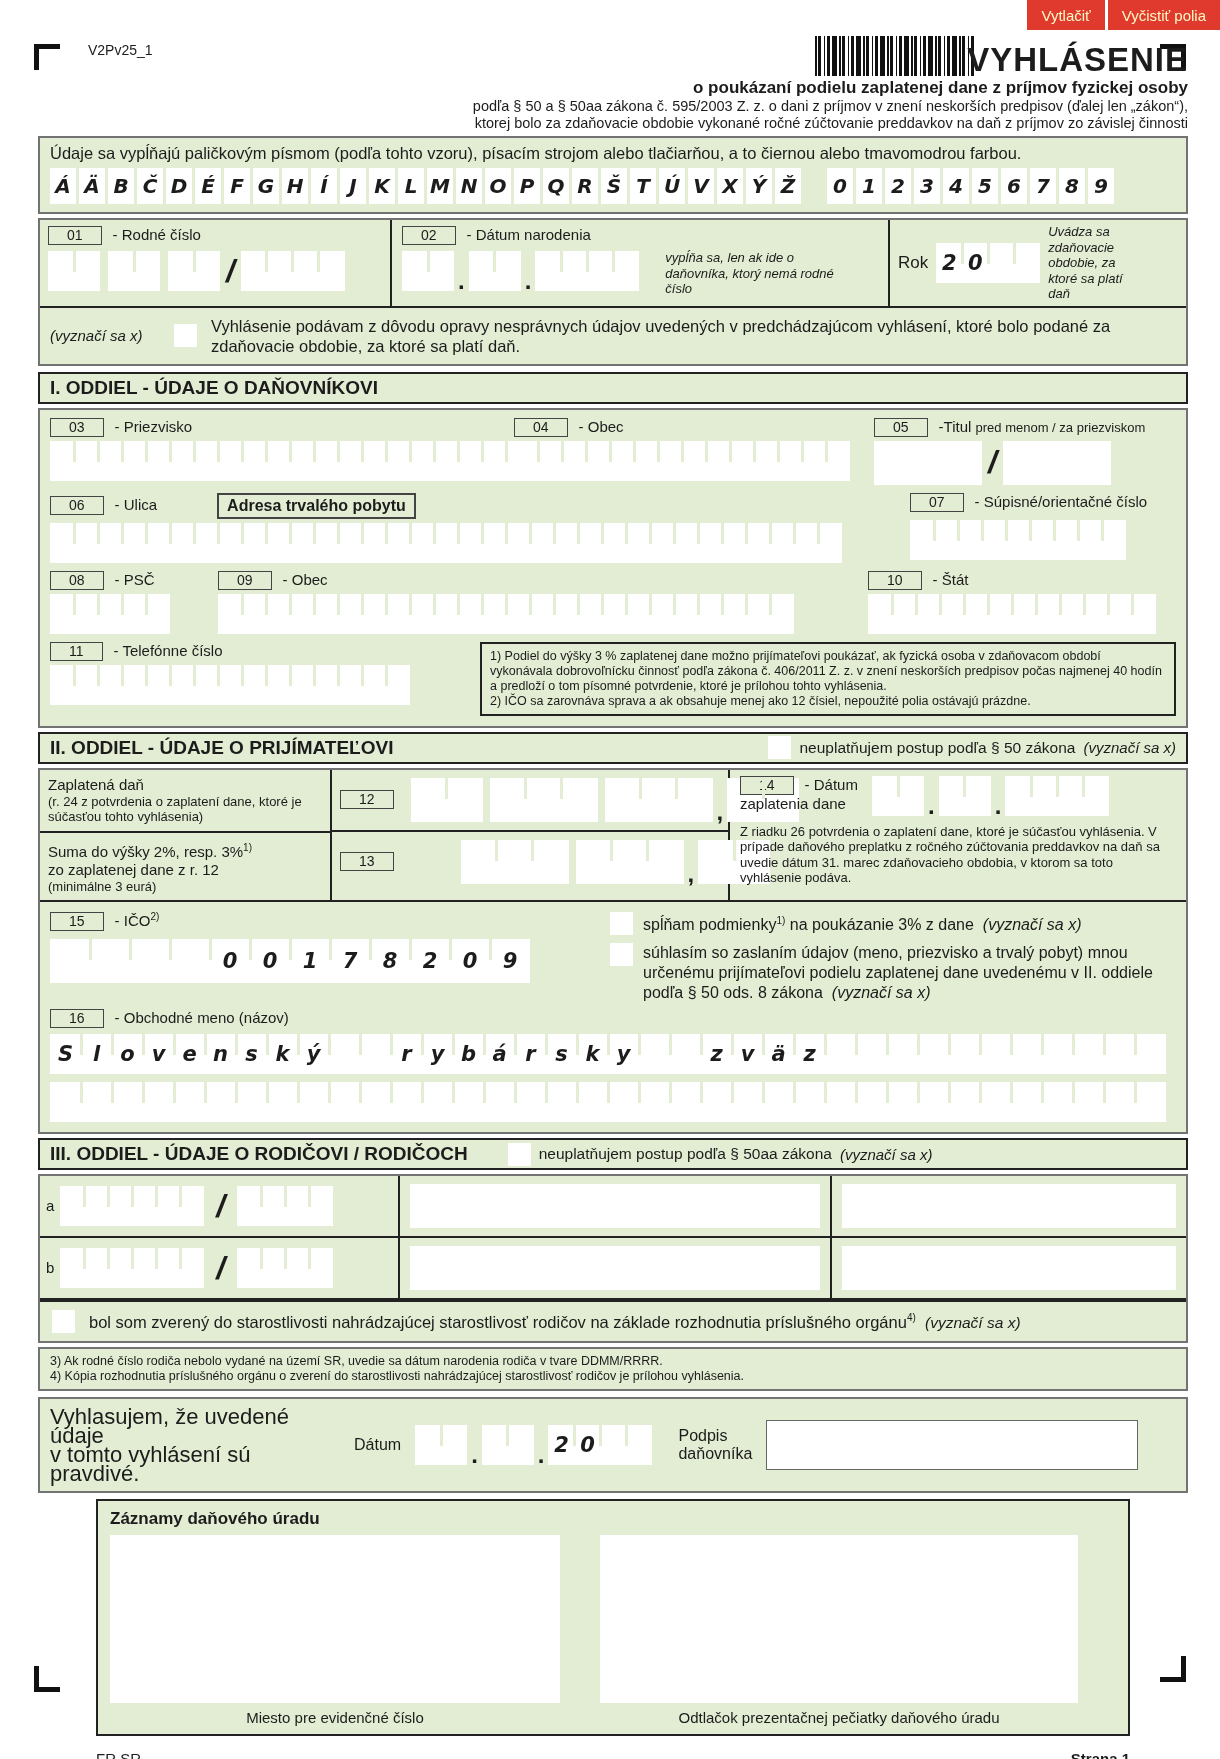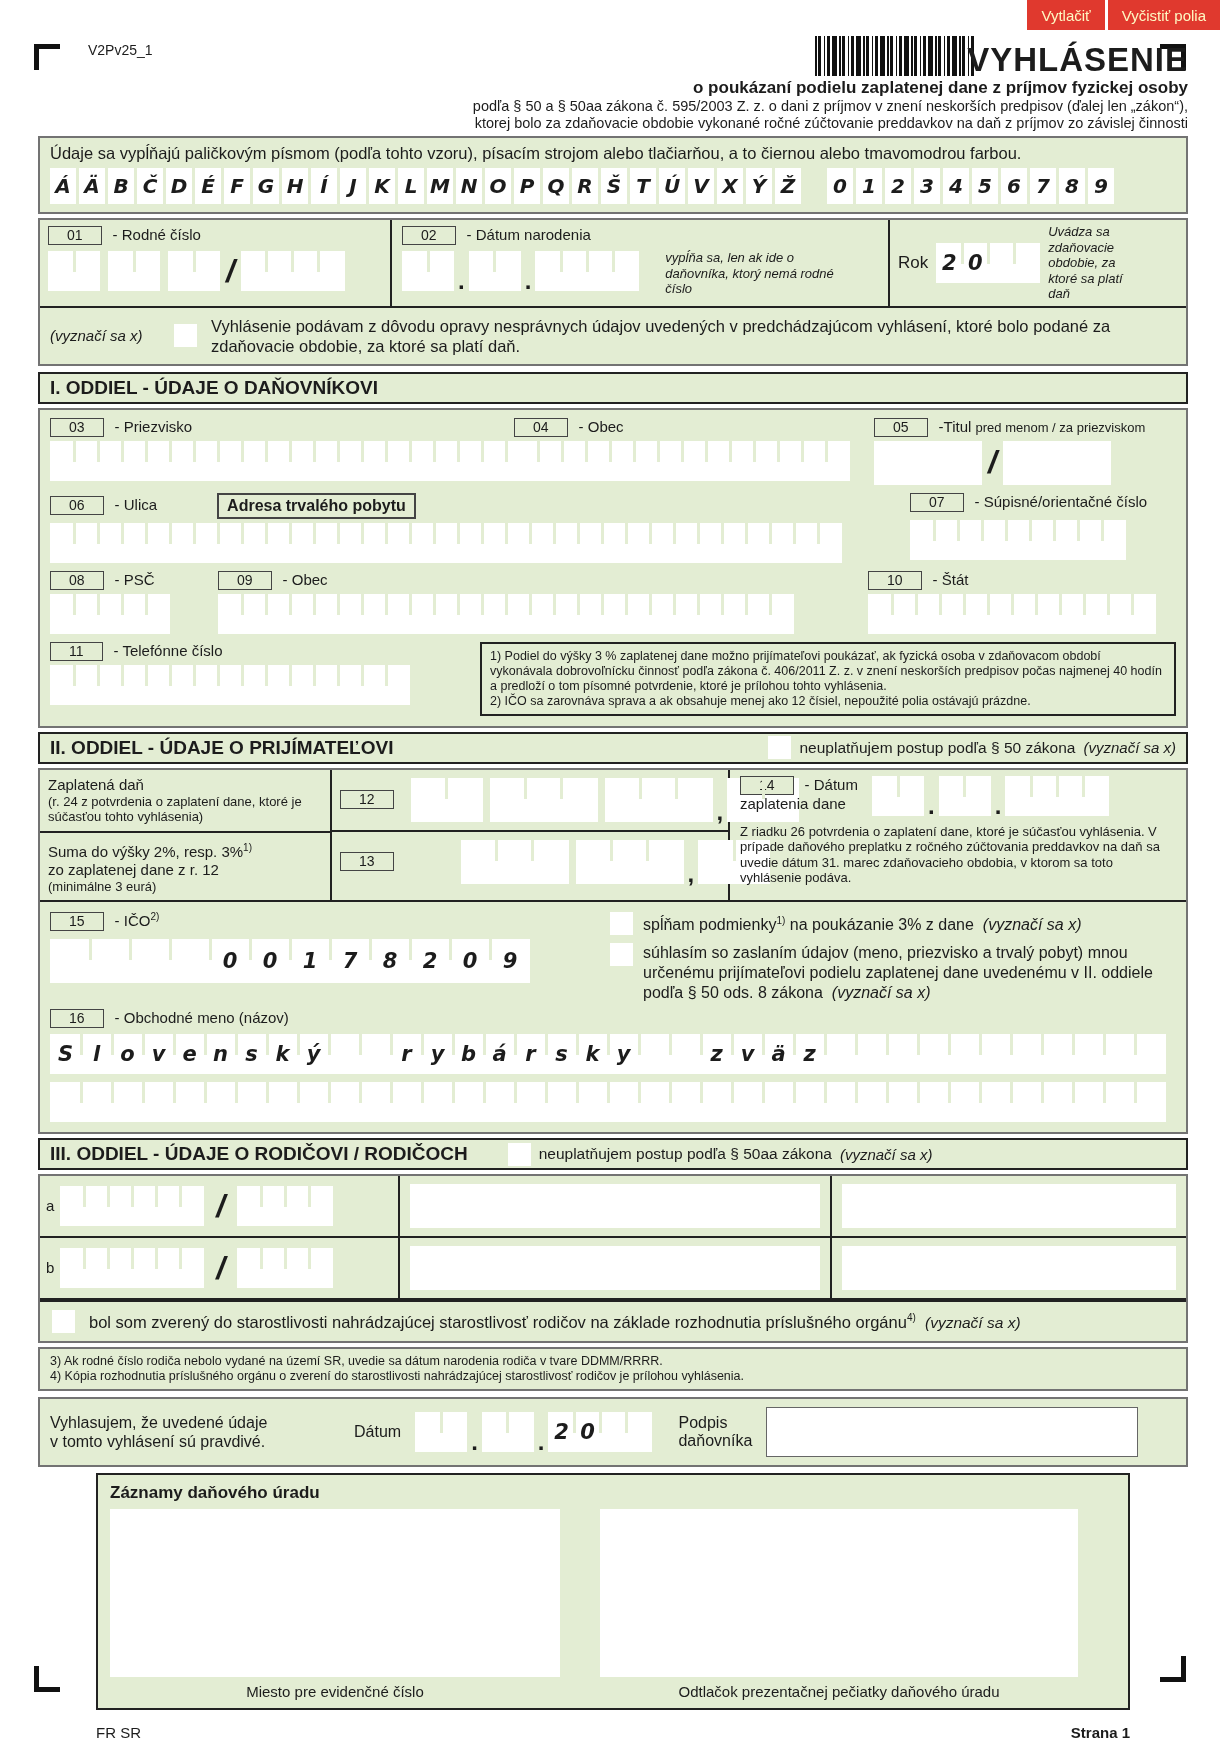--- a/index.html
+++ b/index.html
@@ -117,21 +117,21 @@
   .s3 .c3{flex:1}
   .s3 .trow{display:flex;border-bottom:2px solid #222}
   .s3 .trow:last-of-type{border-bottom:none}
   .s3 .trow .c1{display:flex;align-items:center;gap:6px;padding:8px 6px}
   .s3 .trow .c2,.s3 .trow .c3{padding:8px 10px;display:flex;align-items:center}
   .wbox{background:#fff;width:100%;height:44px}
   .s3chk{border-top:2px solid #222;display:flex;align-items:center;gap:14px;padding:8px 12px;font-size:16.5px}
 
   
   .decl{display:flex;align-items:center;padding:8px 10px;gap:14px}
-  .decl .dtxt{font-size:16px;line-height:19px;width:290px}
+  .decl .dtxt{font-size:22px;line-height:19px;width:290px}
   .sigbox{background:#fff;border:1px solid #666;width:372px;height:50px}
 
   
   .records{margin:6px 58px 0 58px;border:2px solid #222;background:var(--green);padding:8px 12px}
   .records .rtitle{font-size:17px;font-weight:bold;margin-bottom:6px}
   .records .boxes{display:flex;gap:40px}
   .records .rbx{background:#fff;height:168px}
   .records .lb{width:450px}
   .records .rb{width:478px}
   .records .caps{display:flex;gap:40px;margin-top:6px}

